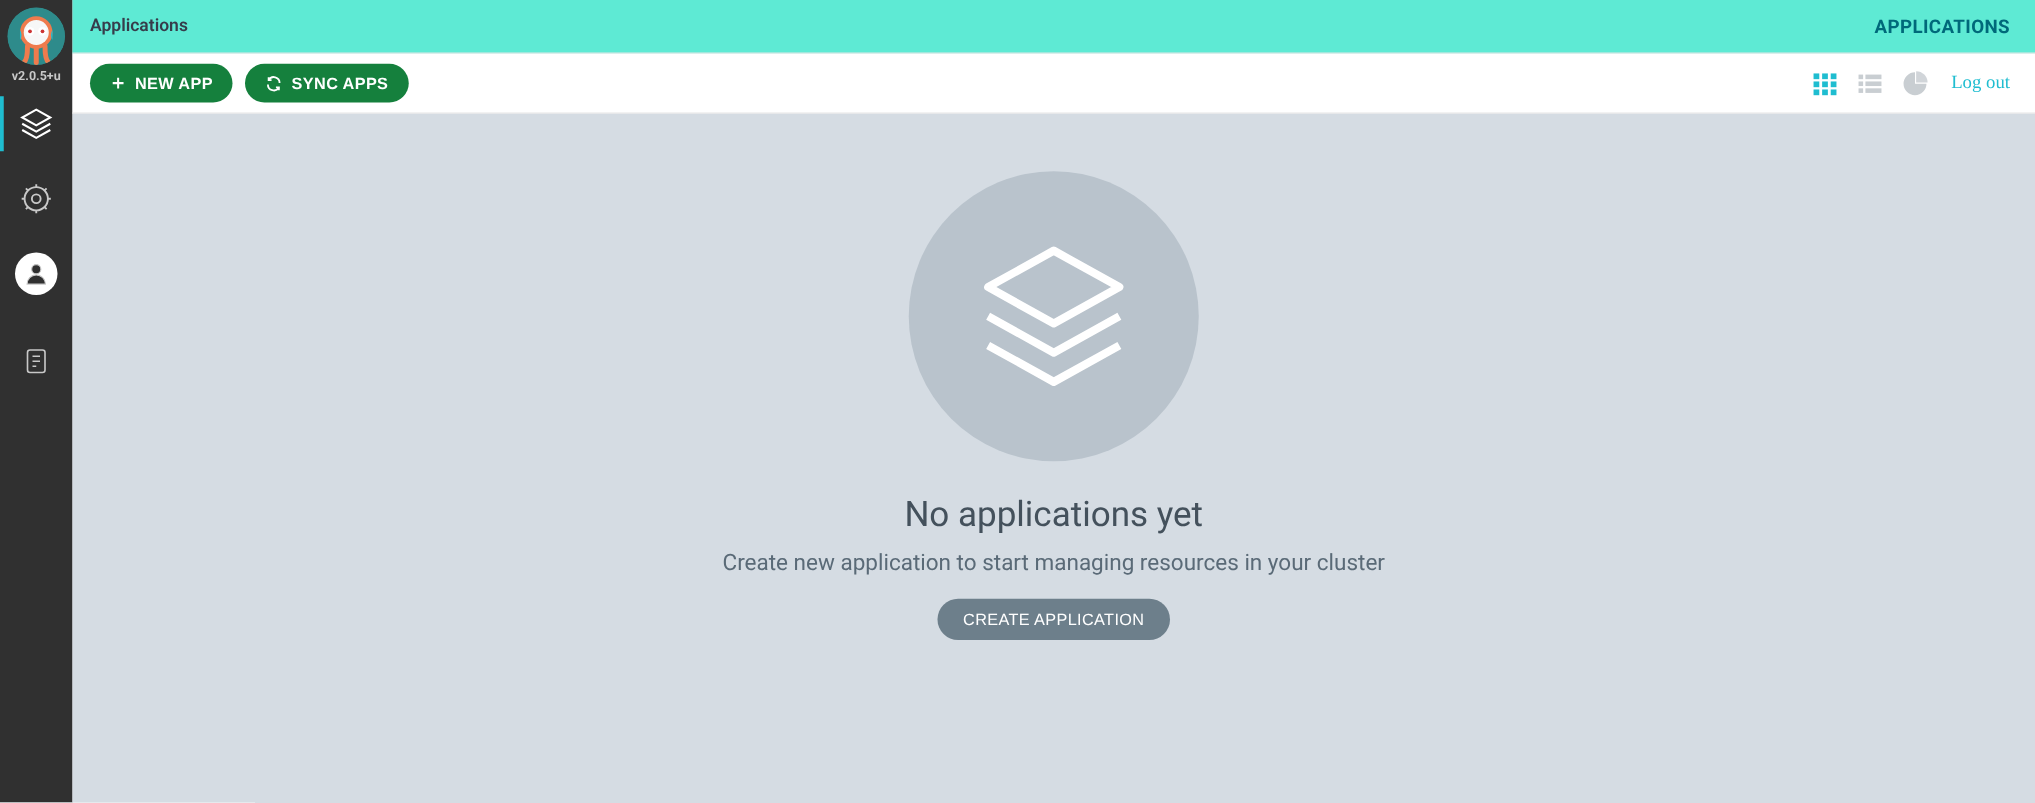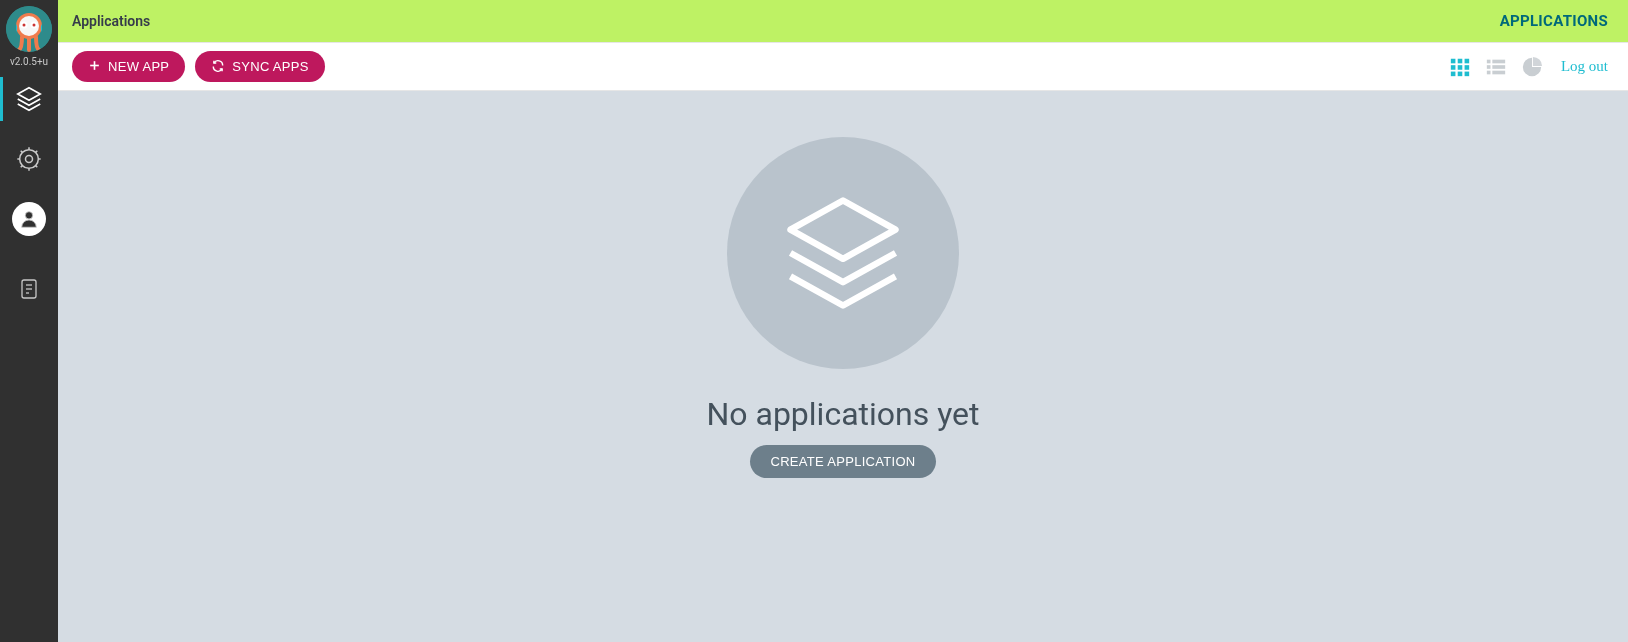--- a/index.html
+++ b/index.html
@@ -10,21 +10,21 @@
   .sidebar {
     width: 58px;
     background: #303030;
     display: flex;
     flex-direction: column;
     align-items: center;
     padding-top: 0;
     flex-shrink: 0;
     height: 100vh;
   }
-  .logo-wrap { padding: 6px 0 2px 0; display:flex; flex-direction:column; align-items:center; }
+  .logo-wrap { padding: 6px 0 2px 0; display:flex; flex-direction:column; align-items:center;font-weight:bold; }
   .logo-circle {
     width: 46px; height: 46px;
     border-radius: 50%;
     background: #2e8b8b;
     display: flex; align-items:center; justify-content:center;
     overflow:hidden;
     position:relative;
   }
   .version {
     color: #c8c8c8;
@@ -64,42 +64,42 @@
   
   .main { flex:1; display:flex; flex-direction:column; min-width:0; }
 
   
   .header {
     display:flex;
     justify-content:space-between;
     align-items:center;
     padding: 12px 20px 12px 14px;
     border-bottom:1px solid #e6e6e6;
-    background:#bef264;
+    background:#5eead4;
   }
   .breadcrumb { font-size:14px; font-weight:600; color:#363c4a; }
   .header-link { font-size:15px; font-weight:700; color:#00697a; letter-spacing:0.3px; }
 
   
   .toolbar {
     display:flex;
     align-items:center;
     padding: 8px 20px 8px 14px;
     background:#fff;
     border-bottom:1px solid #e6e6e6;
   }
   .pill-btn {
-    display:inline-flex; 
-    background:#be185d;
+    display:inline-flex; align-items:center;
+    background:#15803d;
     color:#fff;
     border:none;
     border-radius:18px;
     padding:8px 16px;
     font-size:13px;
-    font-weight:400;
+    font-weight:700;
     cursor:pointer;
     margin-right:10px;
     letter-spacing:0.3px;
   }
   .pill-btn svg { margin-right:7px; }
   .toolbar-spacer { flex:1; }
   .view-toggle { display:flex; align-items:center; gap:14px; margin-right:18px;}
   .view-toggle .view-btn { cursor:pointer; display:inline-flex; }
   .view-toggle .active svg { fill:#1fbdd0; }
   .view-toggle .inactive svg { fill:#c9ced2; }
@@ -115,21 +115,21 @@
     padding-top:46px;
   }
   .empty-circle {
     width: 232px; height: 232px;
     border-radius:50%;
     background:#b9c3cc;
     display:flex; align-items:center; justify-content:center;
     margin-bottom:26px;
   }
   .empty-title {
-    font-size:32px;
+    font-size:28px;
     color:#44515c;
     font-weight:400;
     margin-bottom:12px;
   }
   .empty-sub {
     font-size:18px;
     color:#5a6a77;
     margin-bottom:18px;
   }
   .create-btn {
@@ -268,16 +268,17 @@
 
   <div class="content">
     <div class="empty-circle">
       <svg width="140" height="140" viewBox="0 0 24 24" fill="none" stroke="#fff" stroke-width="1.1" stroke-linejoin="round">
         <path d="M12 3 L21 8 L12 13 L3 8 Z"></path>
         <path d="M3 12 L12 17 L21 12"></path>
         <path d="M3 16 L12 21 L21 16"></path>
       </svg>
     </div>
     <div class="empty-title">No applications yet</div>
+    <div class="empty-sub">Create new application to start managing resources in your cluster</div>
     <button class="create-btn">CREATE APPLICATION</button>
   </div>
 
 </div>
 
 </body></html>

